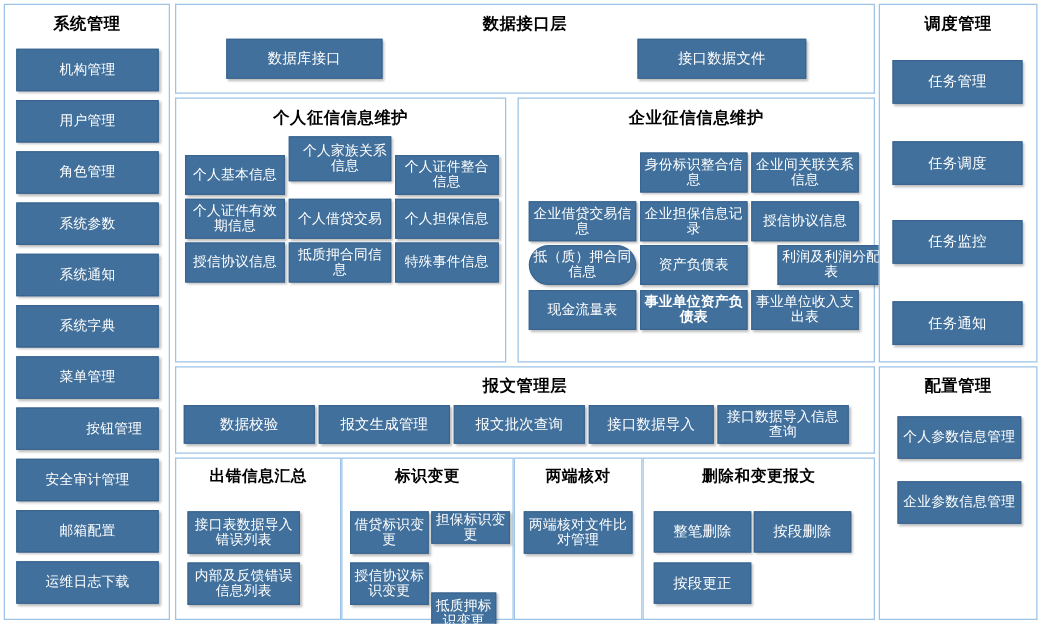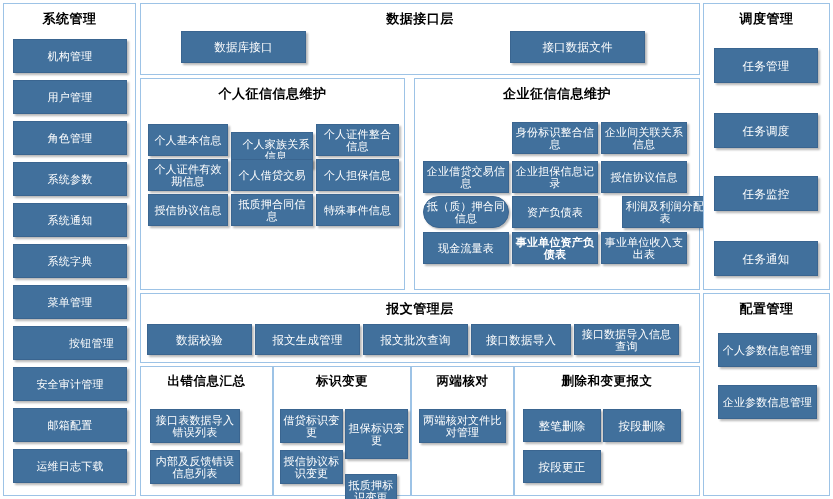--- a/index.html
+++ b/index.html
@@ -101,21 +101,21 @@
   <div class="btn wide" style="left:510px;top:31px;width:135px;height:32px;">
       <span>接口数据文件</span>
     </div>
 
   <div class="panel" style="left:140px;top:78px;width:265px;height:212px;">
     <div class="panel-title">个人征信信息维护</div>
   </div>
   <div class="btn" style="left:148px;top:124px;width:80px;height:32px;">
       <span>个人基本信息</span>
     </div>
-  <div class="btn" style="left:231px;top:132px;width:82px;height:36px;padding-left:10px;">
+  <div class="btn" style="left:231px;top:109px;width:82px;height:36px;padding-left:10px;">
       <span>个人家族关系信息</span>
     </div>
   <div class="btn" style="left:316px;top:124px;width:83px;height:32px;">
       <span>个人证件整合信息</span>
     </div>
   <div class="btn" style="left:148px;top:159px;width:80px;height:32px;">
       <span>个人证件有效期信息</span>
     </div>
   <div class="btn" style="left:231px;top:159px;width:82px;height:32px;">
       <span>个人借贷交易</span>
@@ -198,21 +198,21 @@
   <div class="btn" style="left:150px;top:450px;width:90px;height:34px;">
       <span>内部及反馈错误信息列表</span>
     </div>
 
   <div class="panel" style="left:273px;top:366px;width:138px;height:130px;">
     <div class="panel-title sm">标识变更</div>
   </div>
   <div class="btn" style="left:280px;top:409px;width:63px;height:34px;">
       <span>借贷标识变更</span>
     </div>
-  <div class="btn" style="left:345px;top:409px;width:63px;height:50px;">
+  <div class="btn" style="left:345px;top:409px;width:63px;height:26px;">
       <span>担保标识变更</span>
     </div>
   <div class="btn" style="left:280px;top:450px;width:63px;height:34px;">
       <span>授信协议标识变更</span>
     </div>
   <div class="btn" style="left:345px;top:450px;width:52px;height:34px;margin-top:24px;">
       <span>抵质押标识变更</span>
     </div>
 
   <div class="panel" style="left:411px;top:366px;width:103px;height:130px;">

